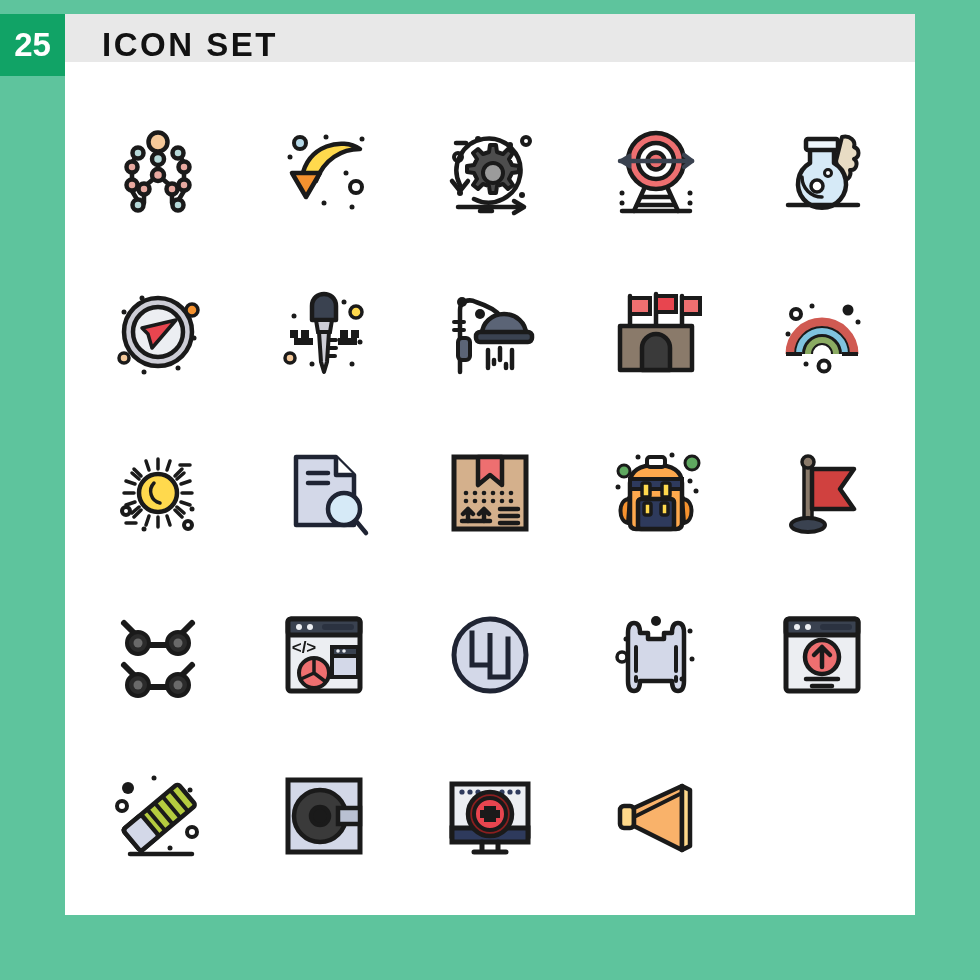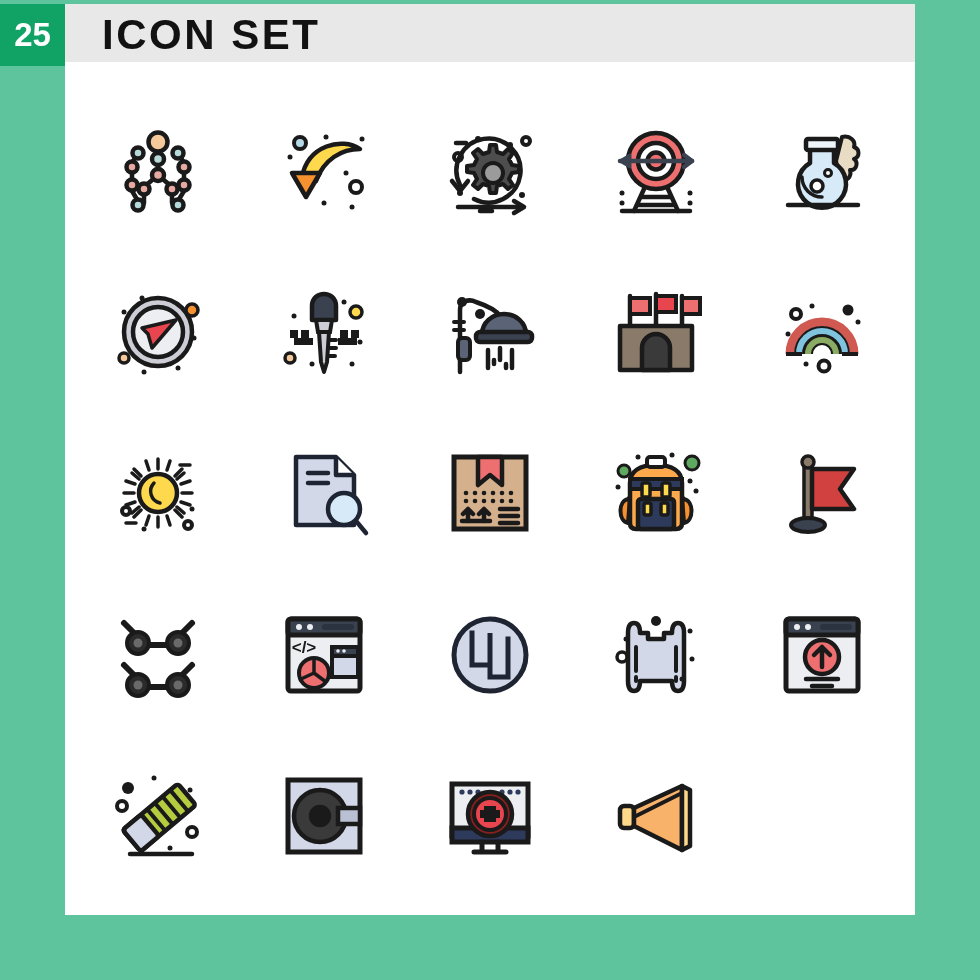--- a/index.html
+++ b/index.html
@@ -10,21 +10,21 @@
   }
   body {
     background: #5ec49d;
     overflow: hidden;
   }
   .page { position: relative; width: 980px; height: 980px; }
 
   
   .header-bar {
     position: absolute;
-    left: 0; top: 4px;
+    left: 0; top: 14px;
     width: 915px; height: 62px;
     display: flex;
     align-items: stretch;
   }
   .count-badge {
     width: 65px; height: 62px;
     background: #11a366;
     color: #ffffff;
     display: flex;
     align-items: center;
@@ -34,21 +34,21 @@
     letter-spacing: 0px;
   }
   .title-strip {
     flex: 1;
     background: #e8e8e8;
     display: flex;
     align-items: center;
     padding-left: 37px;
   }
   .title-text {
-    font-size: 42px;
+    font-size: 33px;
     font-weight: bold;
     color: #121212;
     letter-spacing: 2.5px;
   }
 
   
   .card {
     position: absolute;
     left: 65px; top: 62px;
     width: 850px; height: 853px;

